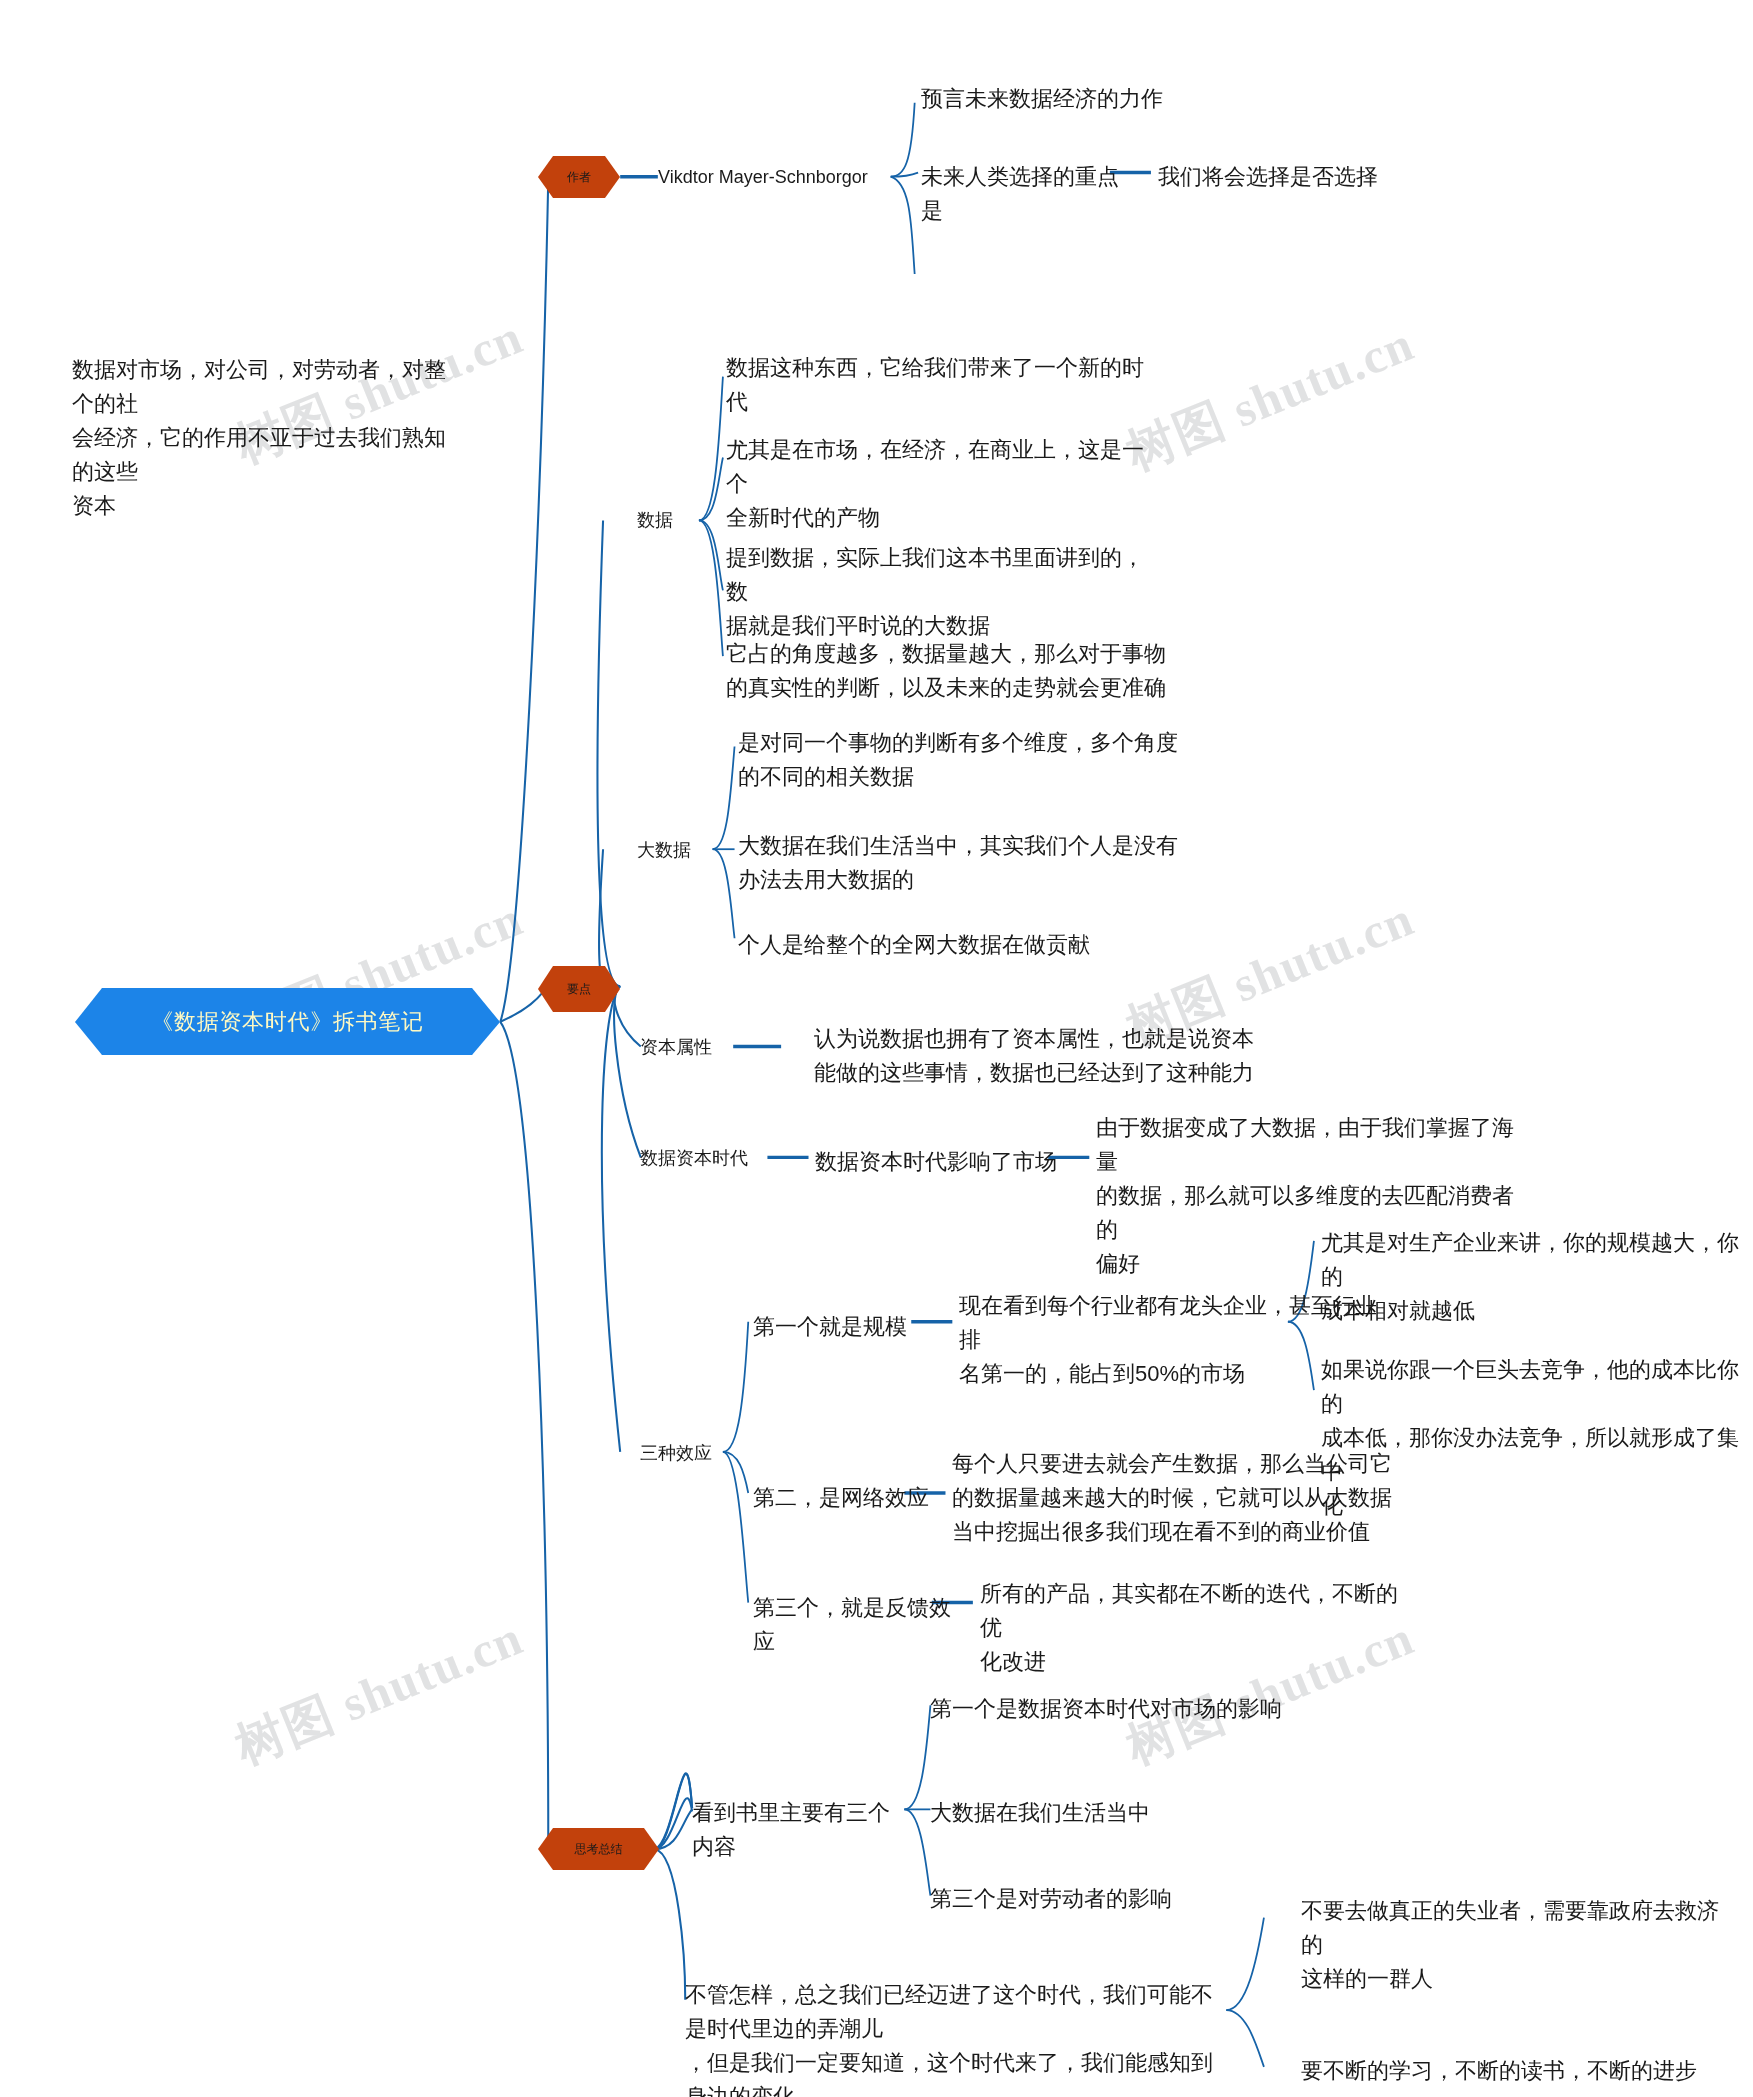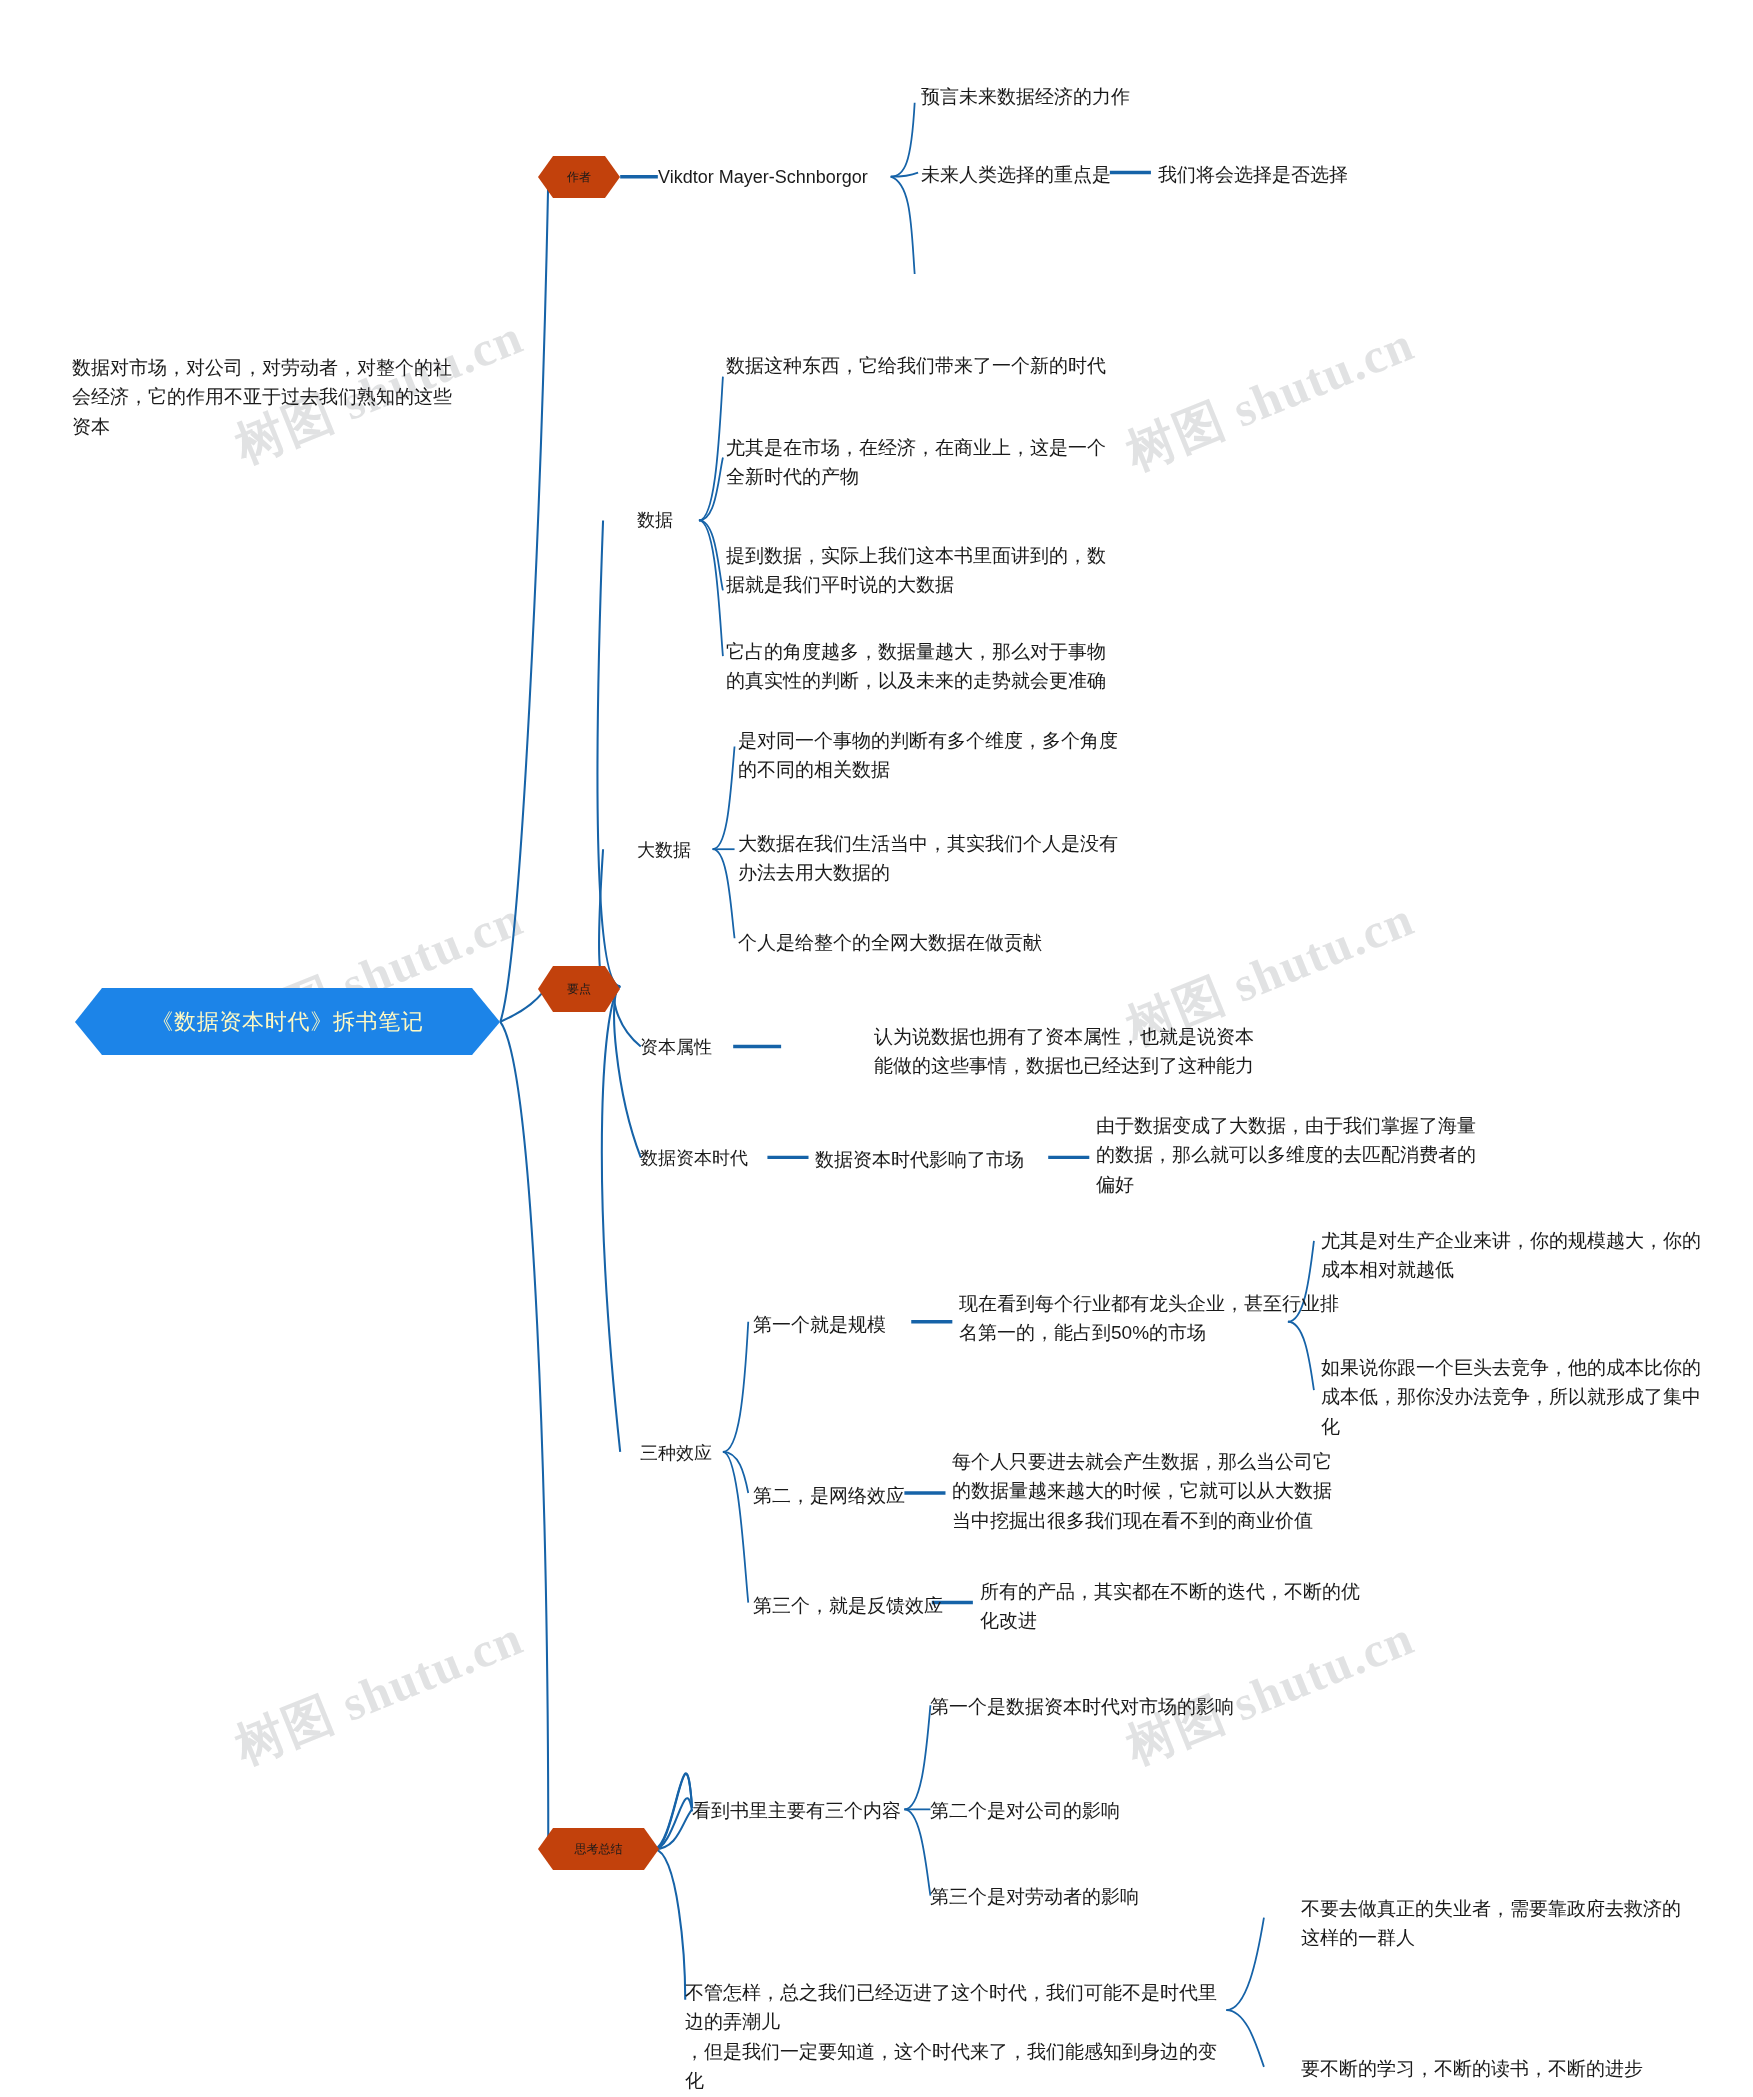--- a/index.html
+++ b/index.html
@@ -20,21 +20,21 @@
       font-family:"Liberation Serif","DejaVu Serif",serif;}
 
   
   #links{position:absolute;left:0;top:0;width:1754px;height:2097px;z-index:2;}
   #links path,#links line{fill:none;stroke:#1663a8;stroke-width:3;}
   #links .thin{stroke-width:2.6;}
   #links .stub{stroke-width:5;stroke-linecap:butt;}
 
   
   .node{position:absolute;z-index:3;color:#1a1a1a;line-height:1.55;}
-  .txt{font-size:19px;white-space:pre-line;}
+  .txt{font-size:22px;white-space:pre-line;}
   .lbl{font-size:18px;}
 
   
   #root{
     position:absolute;z-index:4;left:75px;top:988px;
     width:425px;height:67px;
     background:#1c84e8;
     clip-path:polygon(27px 0,397px 0,425px 34px,397px 67px,27px 67px,0 34px);
     display:flex;align-items:center;justify-content:center;
     color:#fef9c3;font-size:22px;letter-spacing:0.7px;
@@ -190,21 +190,21 @@
 当中挖掘出很多我们现在看不到的商业价值</div>
 
   <div class="node txt" style="left:753px;top:1591px;width:199px;">第三个，就是反馈效应</div>
   <div class="node txt multiline" style="left:980px;top:1577px;width:425px;">所有的产品，其实都在不断的迭代，不断的优
 化改进</div>
 
   <div class="hex" style="left:538px;top:1828px;width:121px;height:42px;">思考总结</div>
 
   <div class="node txt" style="left:692px;top:1796px;width:219px;">看到书里主要有三个内容</div>
   <div class="node txt" style="left:930px;top:1692px;width:384px;">第一个是数据资本时代对市场的影响</div>
-  <div class="node txt" style="left:930px;top:1796px;width:384px;">第二个是对公司的影响</div>
+  <div class="node txt" style="left:930px;top:1796px;width:384px;">大数据在我们生活当中</div>
   <div class="node txt" style="left:930px;top:1882px;width:384px;">第三个是对劳动者的影响</div>
 
   <div class="node txt multiline" style="left:685px;top:1978px;width:548px;">不管怎样，总之我们已经迈进了这个时代，我们可能不是时代里边的弄潮儿
 ，但是我们一定要知道，这个时代来了，我们能感知到身边的变化</div>
   <div class="node txt multiline" style="left:1301px;top:1894px;width:425px;">不要去做真正的失业者，需要靠政府去救济的
 这样的一群人</div>
   <div class="node txt" style="left:1301px;top:2054px;width:425px;">要不断的学习，不断的读书，不断的进步</div>
 
 </div>
 

